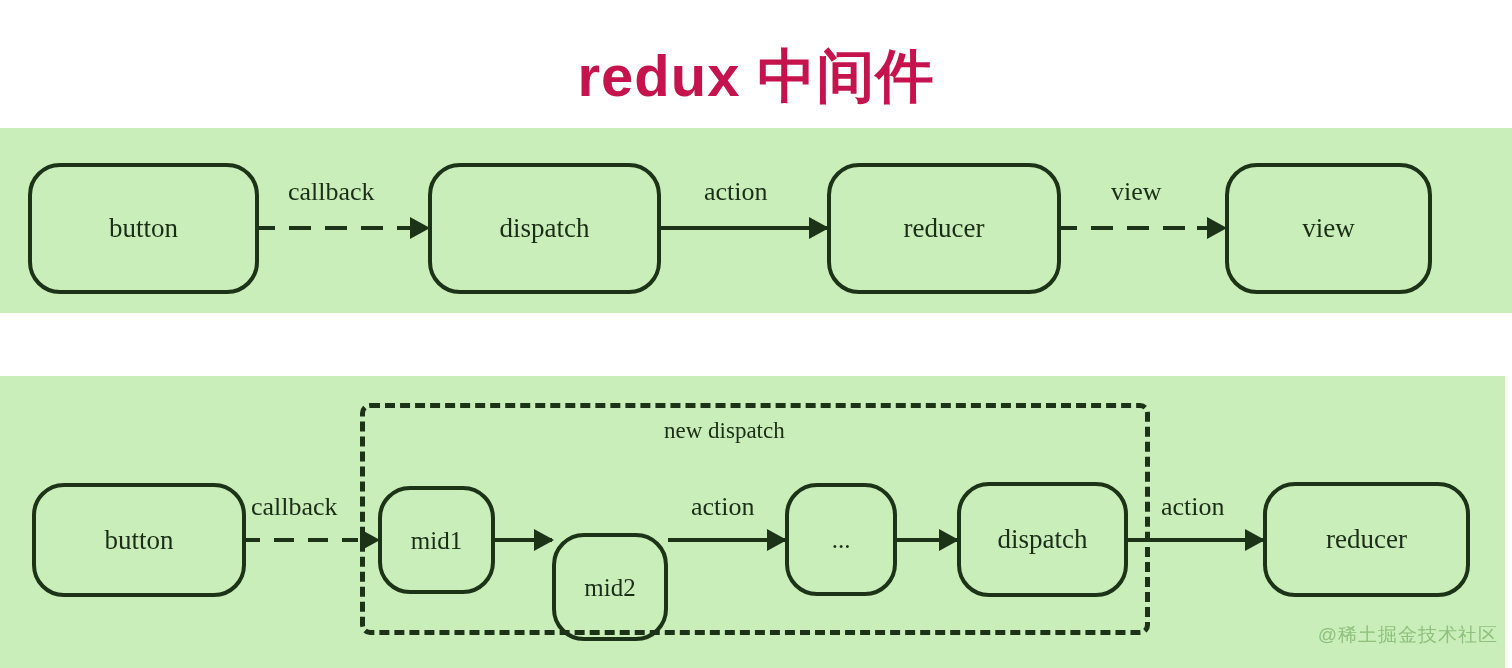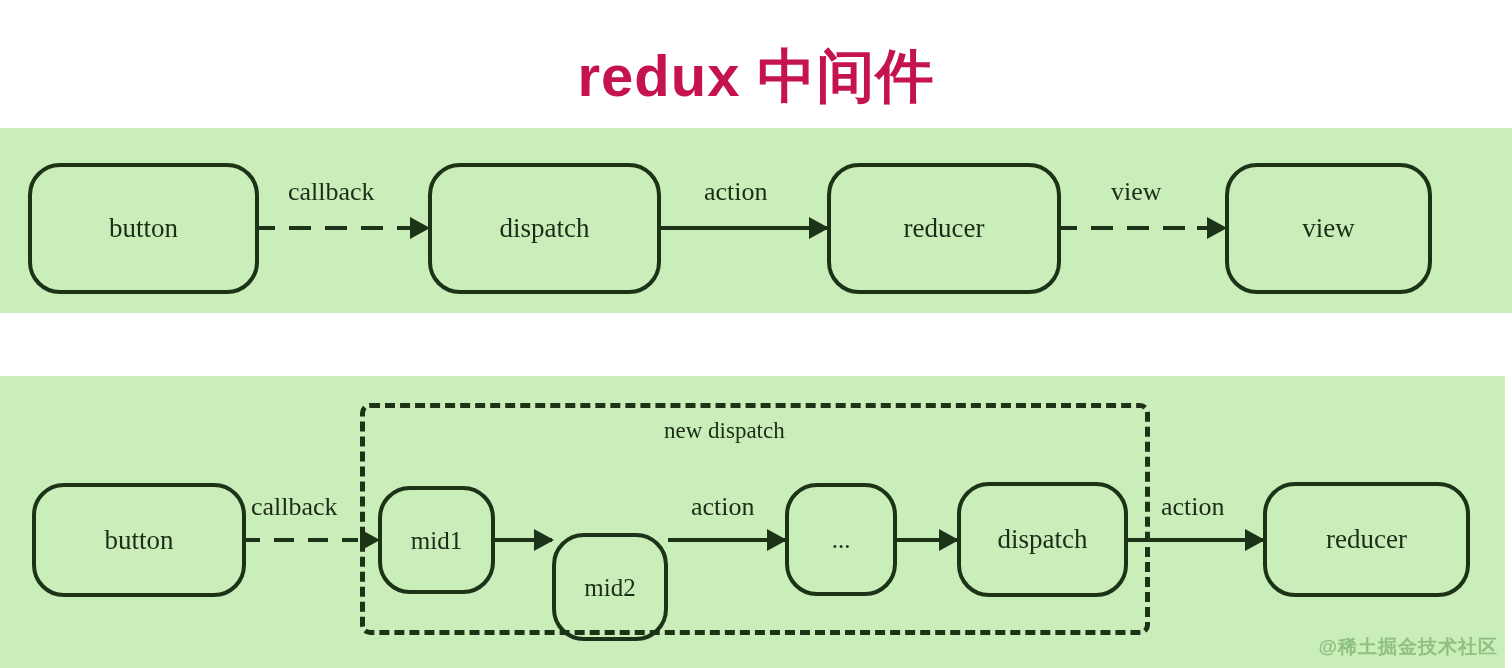--- a/index.html
+++ b/index.html
@@ -85,27 +85,26 @@
   }
   #new-dispatch-label{
     position:absolute;
     font-size:23px; color:#1b2d17; white-space:nowrap;
     font-family:"Liberation Serif", serif;
   }
 
   
   #watermark{
     position:absolute;
-    right:14px; bottom:8px;
+    right:14px; bottom:20px;
     font-family:"Liberation Sans", sans-serif;
     font-size:19px;
     color:#8fc07d;
     letter-spacing:1px;
     white-space:nowrap;
-    font-weight:bold;
   }
 </style>
 </head>
 <body>
 
 <div id="title-bar">
   <div id="page-title">redux 中间件</div>
 </div>
 
 <div class="band" id="band-1"></div>

